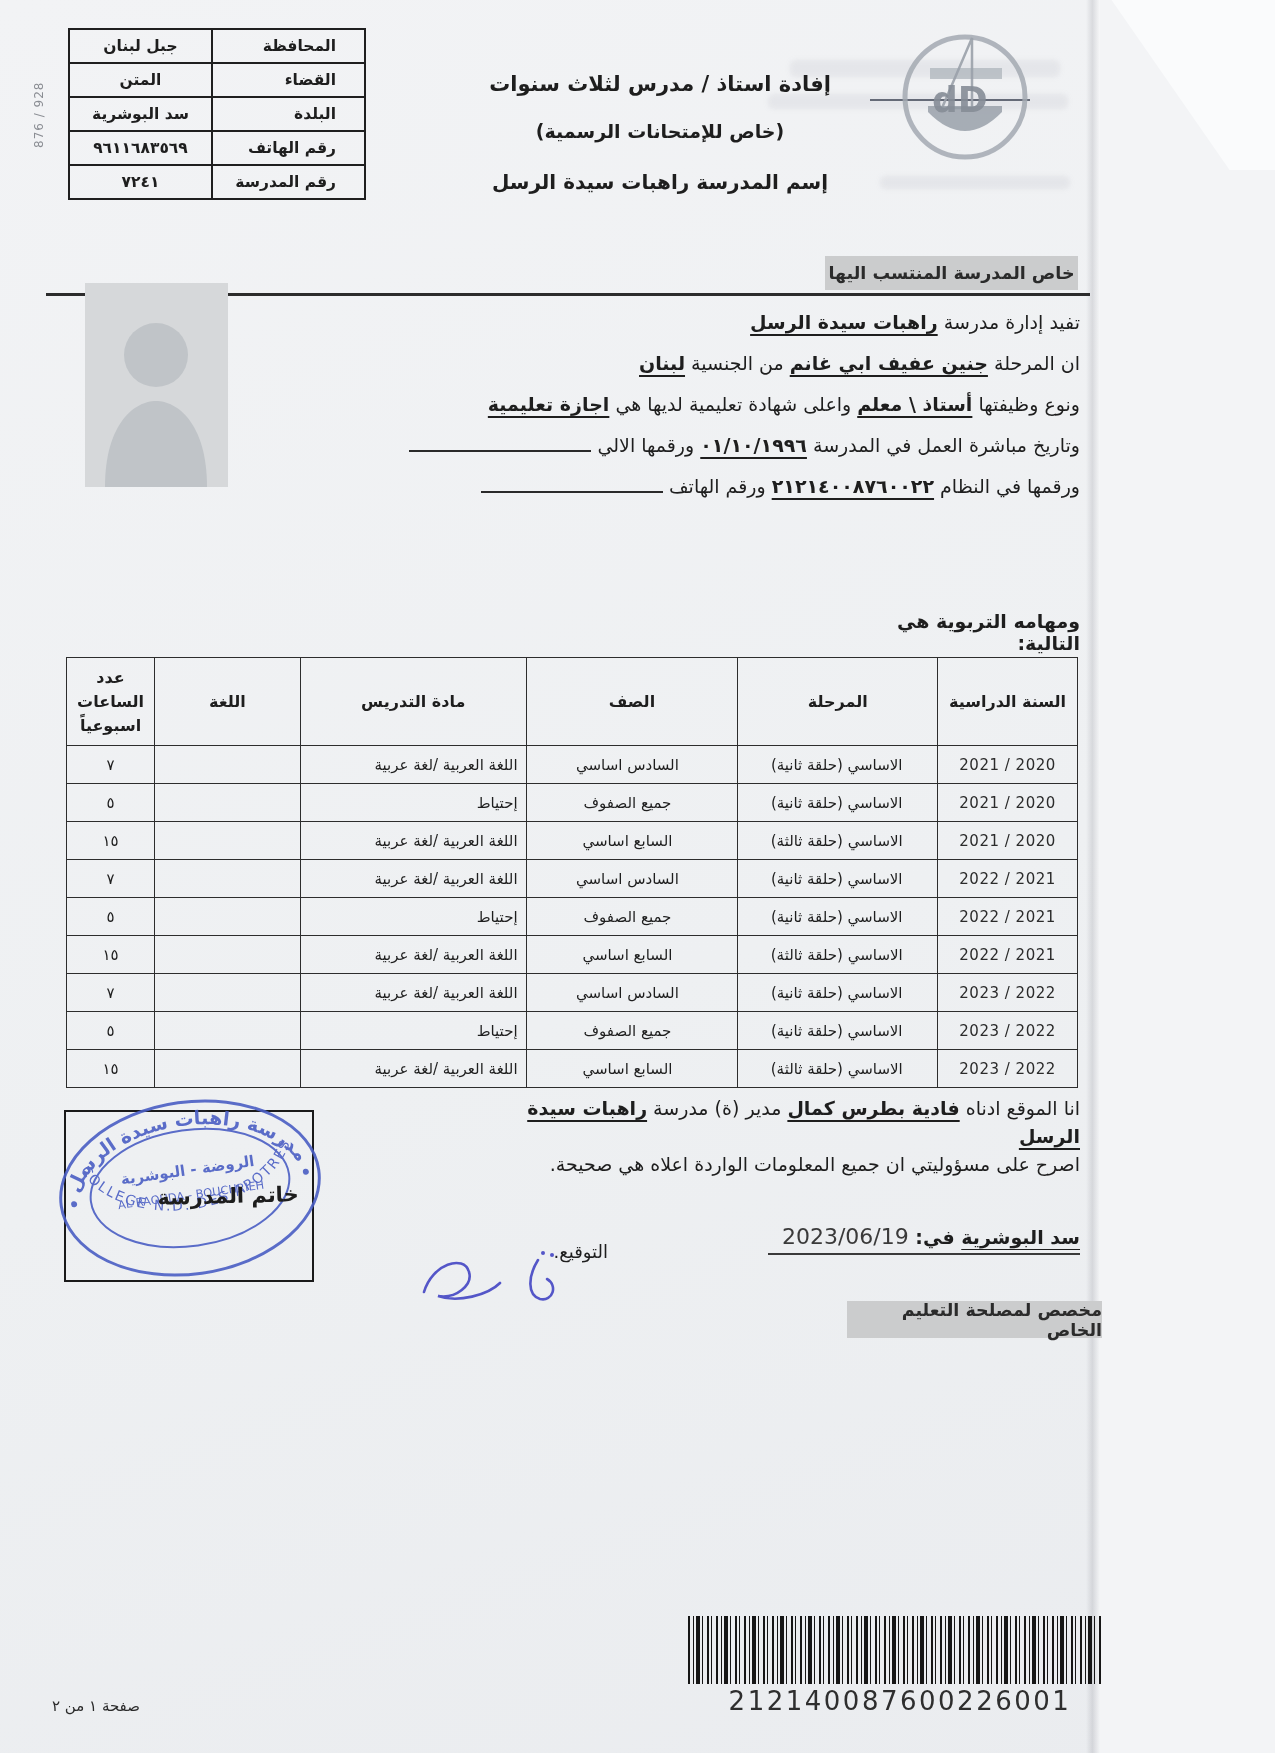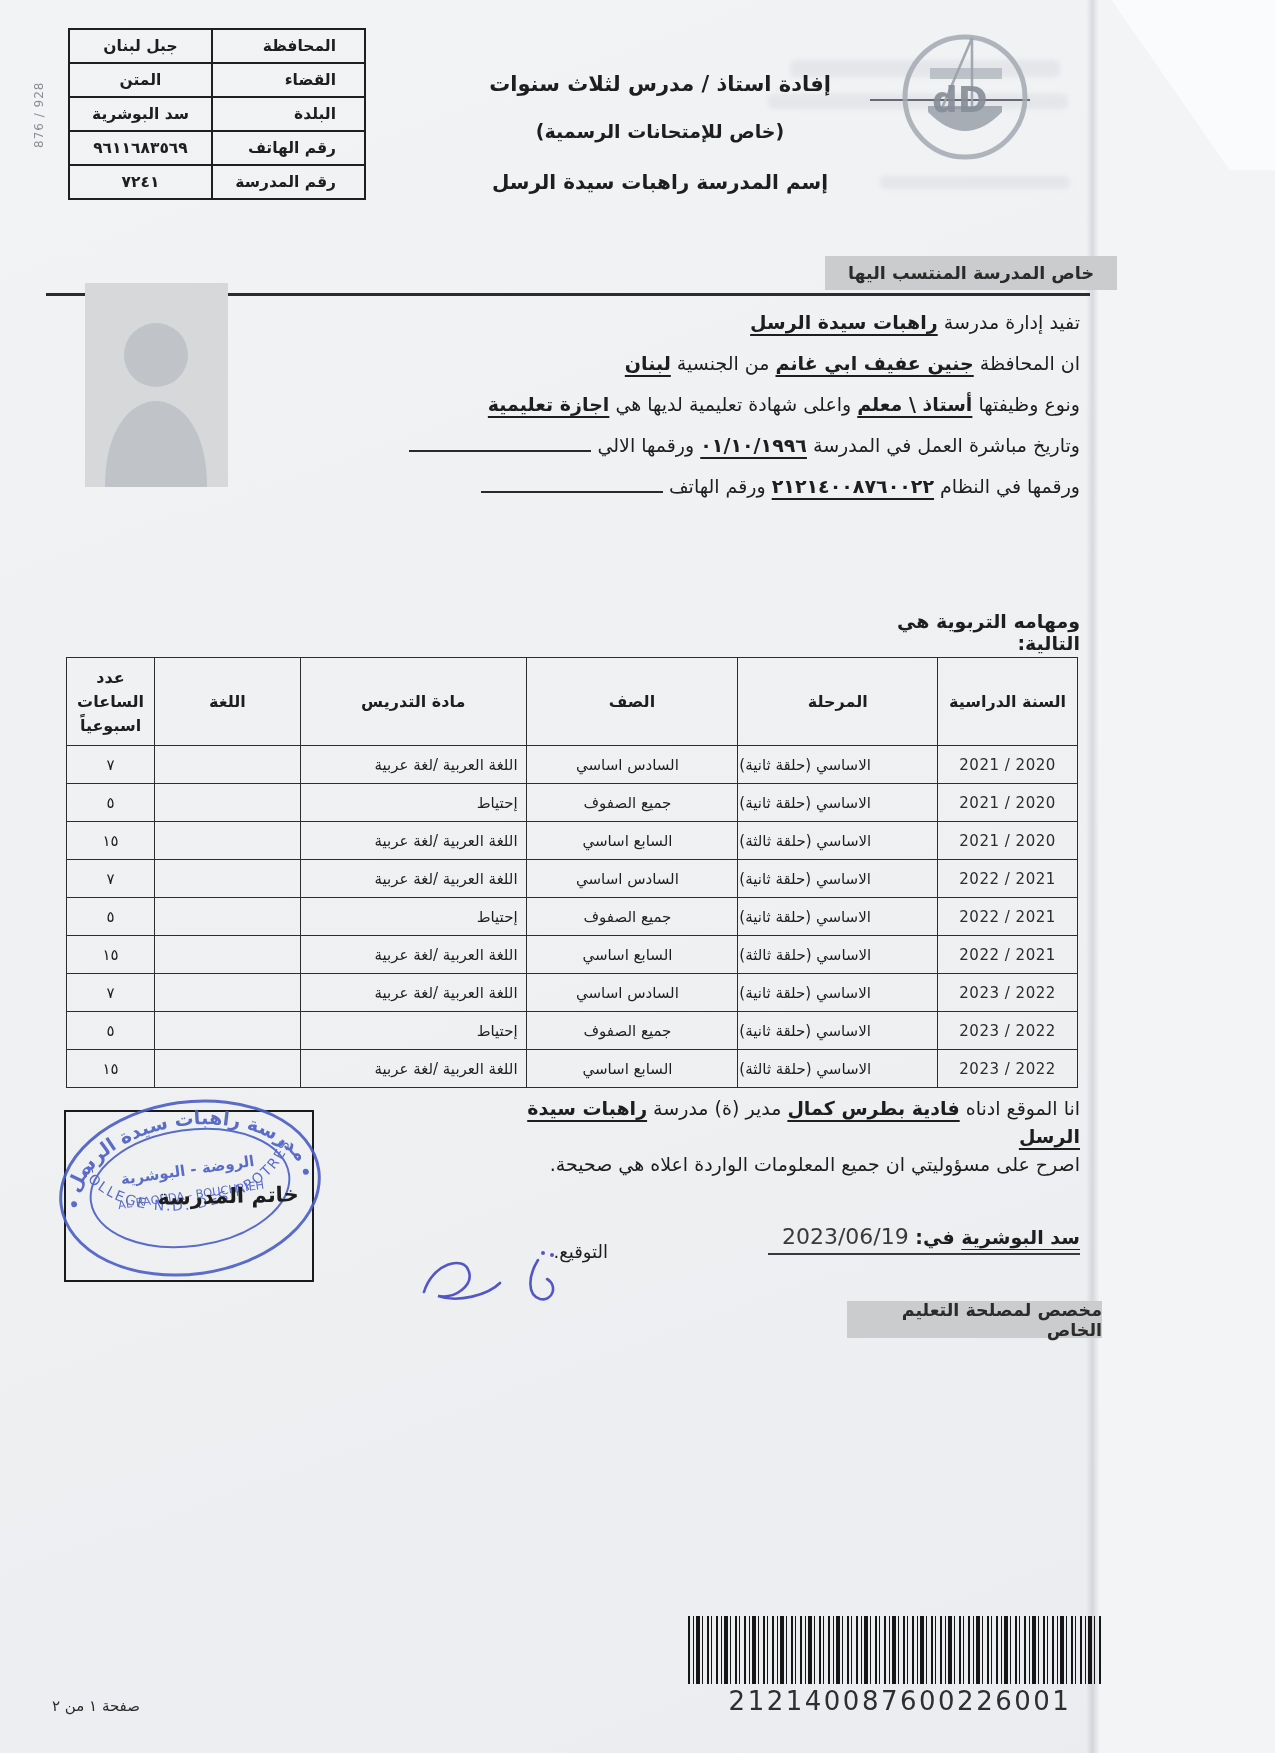--- a/index.html
+++ b/index.html
@@ -25,41 +25,41 @@
   .info-table th{width:138px;font-weight:bold;text-align:right;padding-left:6px;padding-right:28px;}
   .info-table td{width:160px;font-weight:bold;text-align:center;letter-spacing:.5px;}
   
   .title-block{left:440px;top:72px;width:440px;text-align:center;}
   .title-block .t1{font-size:21px;font-weight:bold;margin-bottom:24px;}
   .title-block .t2{font-size:19px;font-weight:bold;margin-bottom:28px;}
   .title-block .t3{font-size:20px;font-weight:bold;}
   
   .banner{background:#cbcccd;color:#2b2b2b;font-weight:bold;font-size:17.5px;
     display:flex;align-items:center;justify-content:center;}
-  .banner1{left:825px;top:256px;width:292px;height:34px;}
+  .banner1{left:825px;top:256px;width:253px;height:34px;}
   .banner2{left:847px;top:1301px;width:255px;height:37px;}
   .divider1{left:46px;top:293px;width:1044px;height:3px;background:#2c2c2c;}
   
   .photo{left:85px;top:283px;width:143px;height:204px;}
   
   .body-text{left:425px;top:302px;width:655px;direction:rtl;text-align:right;font-size:19px;}
   .bline{height:41px;line-height:41px;white-space:nowrap;}
   .em{font-weight:bold;text-decoration:underline;text-underline-offset:5px;text-decoration-thickness:1.5px;}
   .blank{display:inline-block;width:182px;border-bottom:2px solid #2a2a2a;height:1px;vertical-align:baseline;}
   .duties-heading{left:828px;top:610px;width:252px;direction:rtl;text-align:right;
     font-weight:bold;font-size:19px;}
   
   .duties{left:66px;top:657px;width:1012px;direction:rtl;}
   .duties th,.duties td{border:1.8px solid #2d2d2d;vertical-align:middle;}
   .duties thead tr{height:88px;}
   .duties tbody tr{height:38px;}
   .duties th{font-size:16px;font-weight:bold;text-align:center;padding:2px 4px;line-height:1.5;}
   .duties td{font-size:15px;}
   .td-year{text-align:center;font-size:16.5px;color:#2b2b2b;letter-spacing:.5px;}
-  .td-stage{text-align:left;padding-right:3px;font-size:14.5px;}
+  .td-stage{text-align:center;padding-right:3px;font-size:14.5px;}
   .td-grade{text-align:center;padding-right:10px;margin-left:8px;}
   .td-subject{text-align:right;padding-right:8px;font-size:14.5px;}
   .td-hours{text-align:center;}
   
   .declaration{left:498px;top:1094px;width:582px;direction:rtl;text-align:right;
     font-size:19px;line-height:28px;}
   
   .stamp-box{left:64px;top:1110px;width:246px;height:168px;border:2px solid #1a1a1a;}
   .stamp-svg{left:40px;top:1083px;width:300px;height:210px;overflow:visible;}
   .stamp-label{left:133px;top:1184px;width:190px;font-size:21px;font-weight:bold;
@@ -144,21 +144,21 @@
     <rect x="0" y="0" width="143" height="204" fill="#d6d8da"></rect>
     <circle cx="71" cy="72" r="32" fill="#c0c4c8"></circle>
     <path d="M20 204 C20 140 50 118 71 118 C92 118 122 140 122 204 Z" fill="#c0c4c8"></path>
   </svg>
 
   <div class="abs body-text">
     <div class="bline">
       <span>تفيد إدارة مدرسة </span><span class="em">راهبات سيدة الرسل</span>
     </div>
     <div class="bline">
-      <span>ان المحافظة </span><span class="em">جنين عفيف ابي غانم</span><span> من الجنسية </span><span class="em">لبنان</span>
+      <span>ان المرحلة </span><span class="em">جنين عفيف ابي غانم</span><span> من الجنسية </span><span class="em">لبنان</span>
     </div>
     <div class="bline">
       <span>ونوع وظيفتها </span><span class="em">أستاذ \ معلم</span><span> واعلى شهادة تعليمية لديها هي </span><span class="em">اجازة تعليمية</span>
     </div>
     <div class="bline">
       <span>وتاريخ مباشرة العمل في المدرسة </span><span class="em">٠١/١٠/١٩٩٦</span><span> ورقمها الالي </span><span class="blank"></span>
     </div>
     <div class="bline">
       <span>ورقمها في النظام </span><span class="em">٢١٢١٤٠٠٨٧٦٠٠٢٢</span><span> ورقم الهاتف </span><span class="blank"></span>
     </div>

